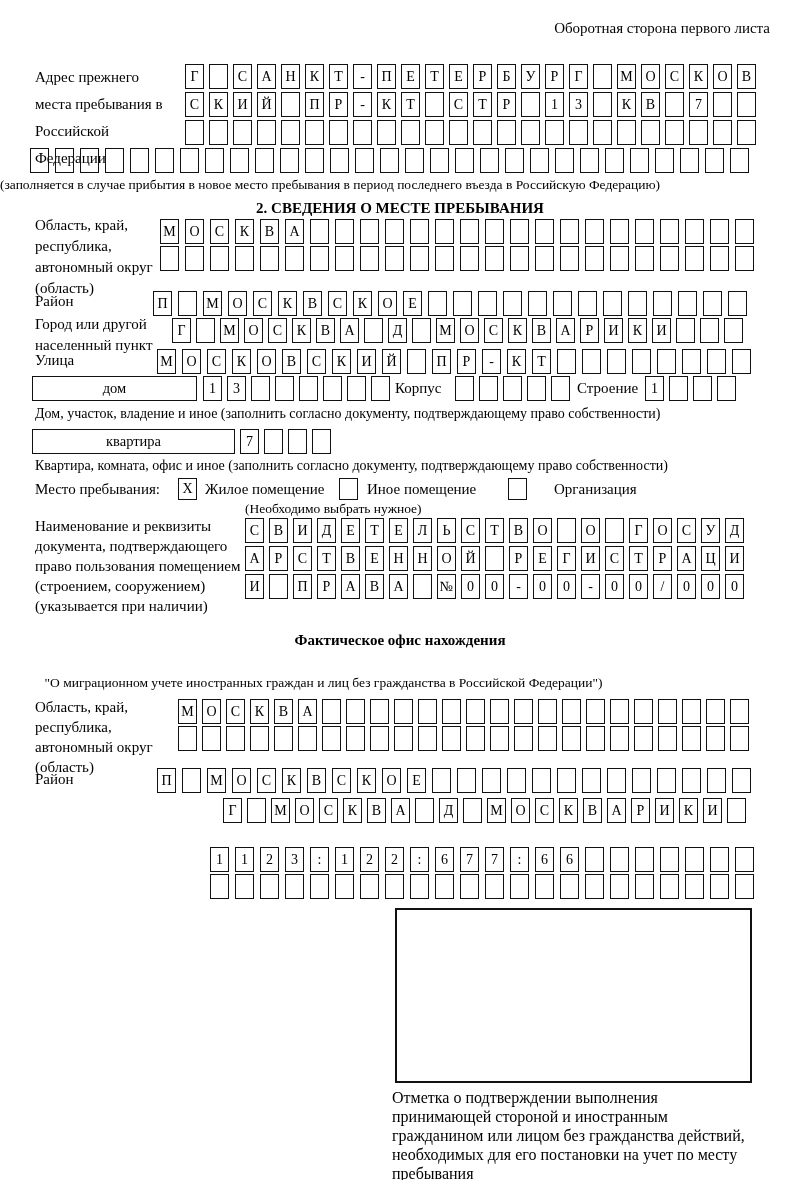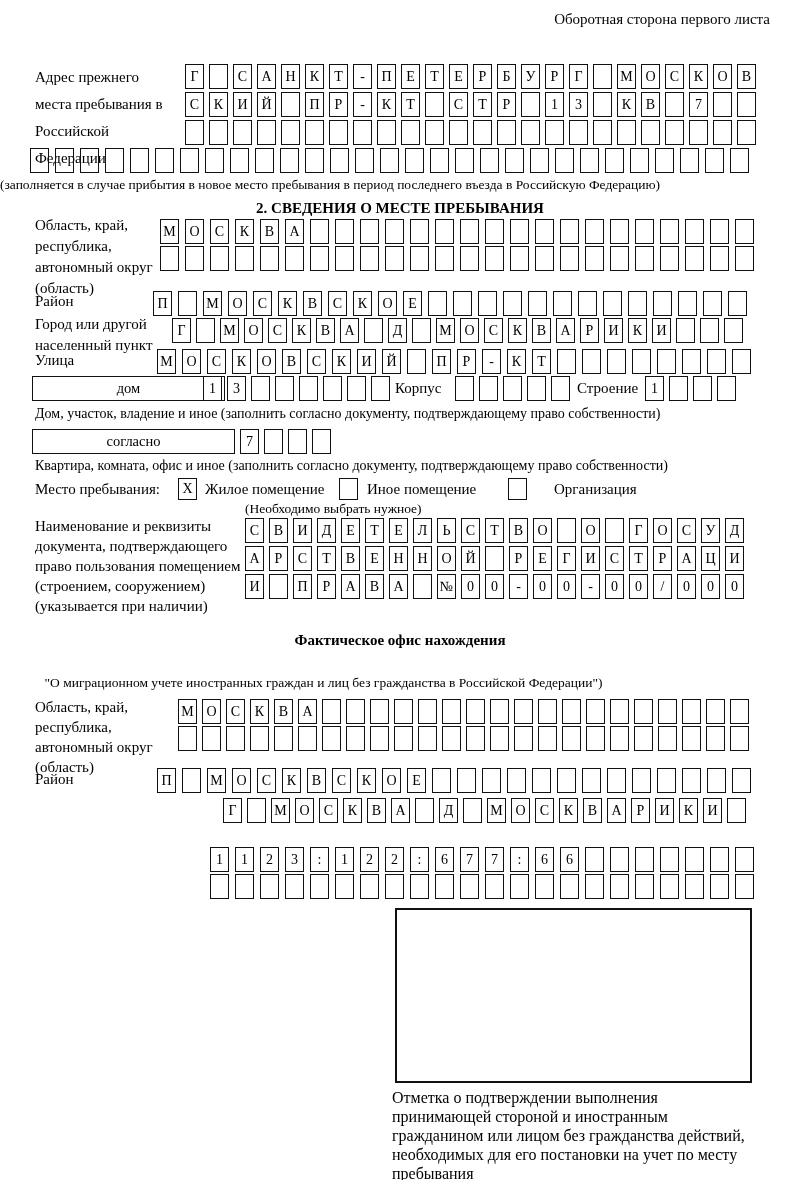--- a/index.html
+++ b/index.html
@@ -26,21 +26,21 @@
   .stamp-box{position:absolute;left:395px;top:908px;width:357px;height:175px;
              box-sizing:border-box;border:2px solid #111;background:#fff;}
   .stamp-note{position:absolute;left:392px;top:1088px;width:362px;
               font-size:16px;line-height:19px;}
 </style>
 </head>
 <body>
 
 <div class="page">
 
-  <div class="text" style="top:11px;right:30px">Оборотная сторона первого листа</div>
+  <div class="text" style="top:20px;right:30px">Оборотная сторона первого листа</div>
 
   <div class="label lh27" style="left:35px;top:64px;width:140px">Адрес прежнего места пребывания в Российской Федерации</div>
   <div class="cellrow p24" style="left:185px;top:64px">
       <span class="cell">Г</span>
       <span class="cell"></span>
       <span class="cell">С</span>
       <span class="cell">А</span>
       <span class="cell">Н</span>
       <span class="cell">К</span>
       <span class="cell">Т</span>
@@ -280,21 +280,21 @@
       <span class="cell"></span>
       <span class="cell"></span>
       <span class="cell"></span>
       <span class="cell"></span>
       <span class="cell"></span>
       <span class="cell"></span>
       <span class="cell"></span>
       <span class="cell"></span>
     </div>
 
-  <div class="fieldbox" style="left:32px;top:376px;width:193px">дом</div>
+  <div class="fieldbox" style="left:32px;top:376px;width:165px">дом</div>
   <div class="cellrow p24" style="left:203px;top:376px">
       <span class="cell">1</span>
       <span class="cell">3</span>
       <span class="cell"></span>
       <span class="cell"></span>
       <span class="cell"></span>
       <span class="cell"></span>
       <span class="cell"></span>
       <span class="cell"></span>
     </div>
@@ -308,21 +308,21 @@
     </div>
   <div class="text" style="left:577px;top:380px">Строение</div>
   <div class="cellrow p24" style="left:645px;top:376px">
       <span class="cell">1</span>
       <span class="cell"></span>
       <span class="cell"></span>
       <span class="cell"></span>
     </div>
   <div class="caption" style="left:35px;top:406px;font-size:14px">Дом, участок, владение и иное (заполнить согласно документу, подтверждающему право собственности)</div>
 
-  <div class="fieldbox" style="left:32px;top:429px;width:203px">согласно</div>
+  <div class="fieldbox" style="left:32px;top:429px;width:203px">квартира</div>
   <div class="cellrow p24" style="left:240px;top:429px">
       <span class="cell">7</span>
       <span class="cell"></span>
       <span class="cell"></span>
       <span class="cell"></span>
     </div>
   <div class="caption" style="left:35px;top:458px;font-size:14px">Квартира, комната, офис и иное (заполнить согласно документу, подтверждающему право собственности)</div>
 
   <div class="text" style="left:35px;top:481px">Место пребывания:</div>
   <div class="cb" style="left:178px;top:478px">X</div>

